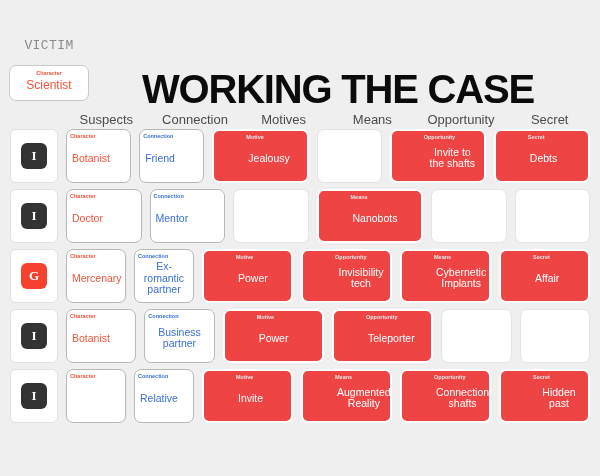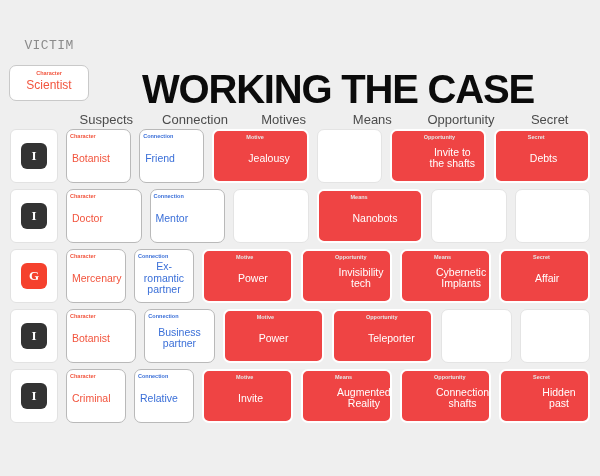--- a/index.html
+++ b/index.html
@@ -314,21 +314,20 @@
         </div>
         <div class="card empty"></div>
         <div class="card empty"></div>
       </div>
       <div class="card-row">
         <div class="status-cell">
           <div class="badge innocent">I</div>
         </div>
         <div class="card light character">
           <div class="kicker">Character</div>
-          <div class="value">Criminal</div>
         </div>
         <div class="card light connection">
           <div class="kicker">Connection</div>
           <div class="value">Relative</div>
         </div>
         <div class="card dark">
           <div class="kicker">Motive</div>
           <div class="value">Invite</div>
         </div>
         <div class="card dark">

